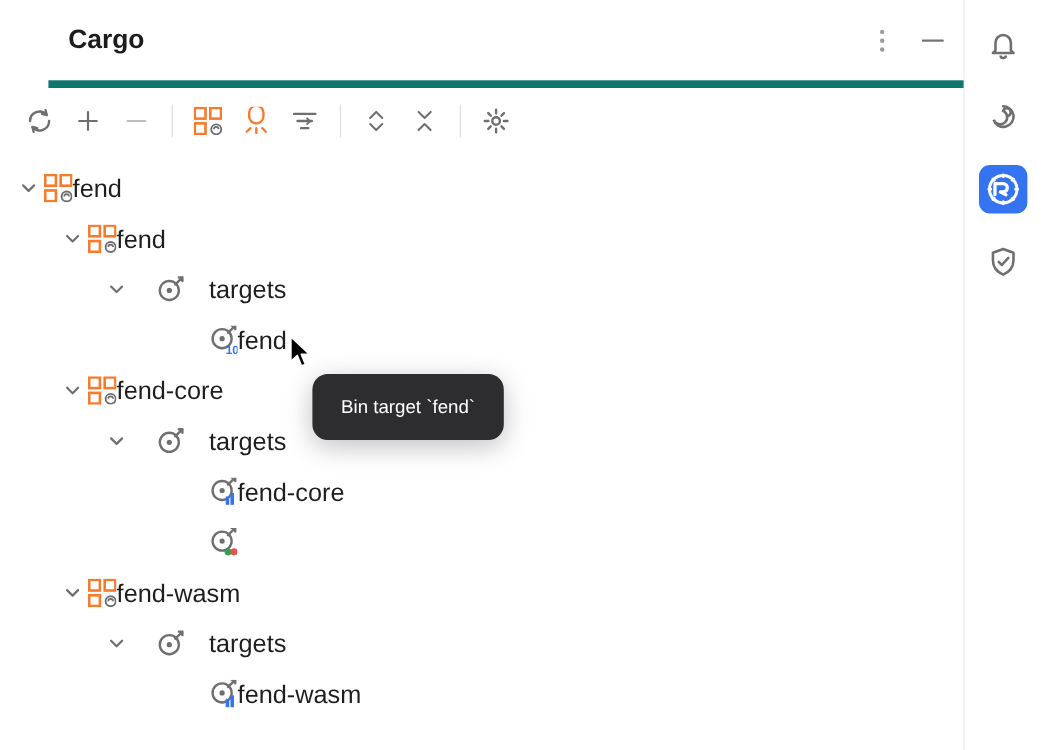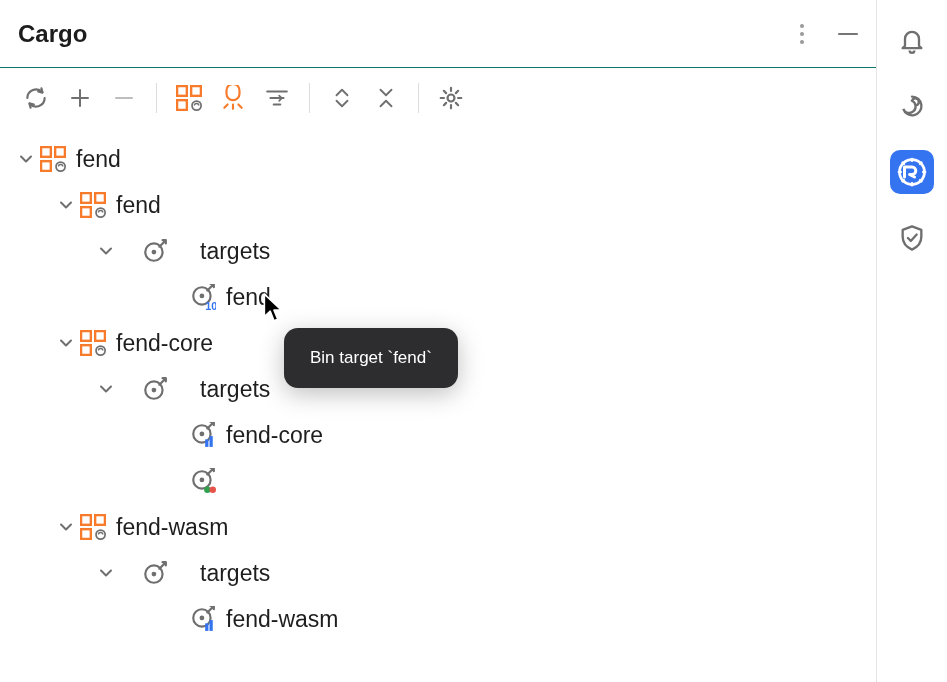--- a/index.html
+++ b/index.html
@@ -21,23 +21,24 @@
   .main {
     flex: 1;
     display: flex;
     flex-direction: column;
     border-right: 1px solid #e5e5e5;
   }
   .header {
     display: flex;
     align-items: center;
     justify-content: space-between;
-    height: 68px;
+    height: 80px;
     padding: 0 16px 0 18px;
-    border-bottom: 1px solid #0f766e;
+    border-bottom: 7px solid #0f766e;
+    margin-left: 44px;
   }
   .header-title {
     font-size: 24px;
     font-weight: 700;
     color: #1c1c1c;
   }
   .header-actions {
     display: flex;
     align-items: center;
     gap: 24px;
@@ -114,21 +115,20 @@
   }
   .chevron svg { display: block; }
   .chevron.empty { visibility: hidden; }
   .node-icon {
     width: 26px;
     height: 26px;
     flex: 0 0 26px;
     display: flex;
     align-items: center;
     justify-content: center;
-    margin-right: 10px;
   }
   .node-label { color: #1e1e1e; white-space: nowrap; }
 
   .indent-0 { padding-left: 16px; }
   .indent-1 { padding-left: 56px; }
   .indent-2 { padding-left: 96px; gap: 22px; }
   .indent-3 { padding-left: 166px; }
 
   .tooltip {
     position: absolute;

